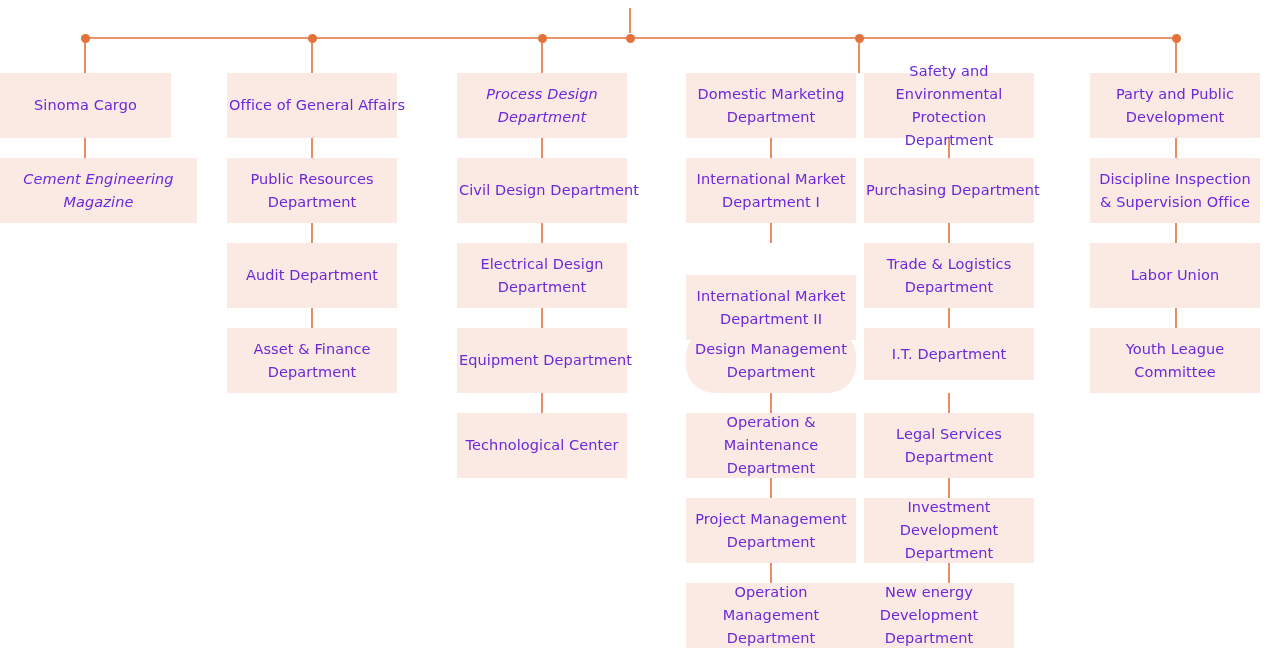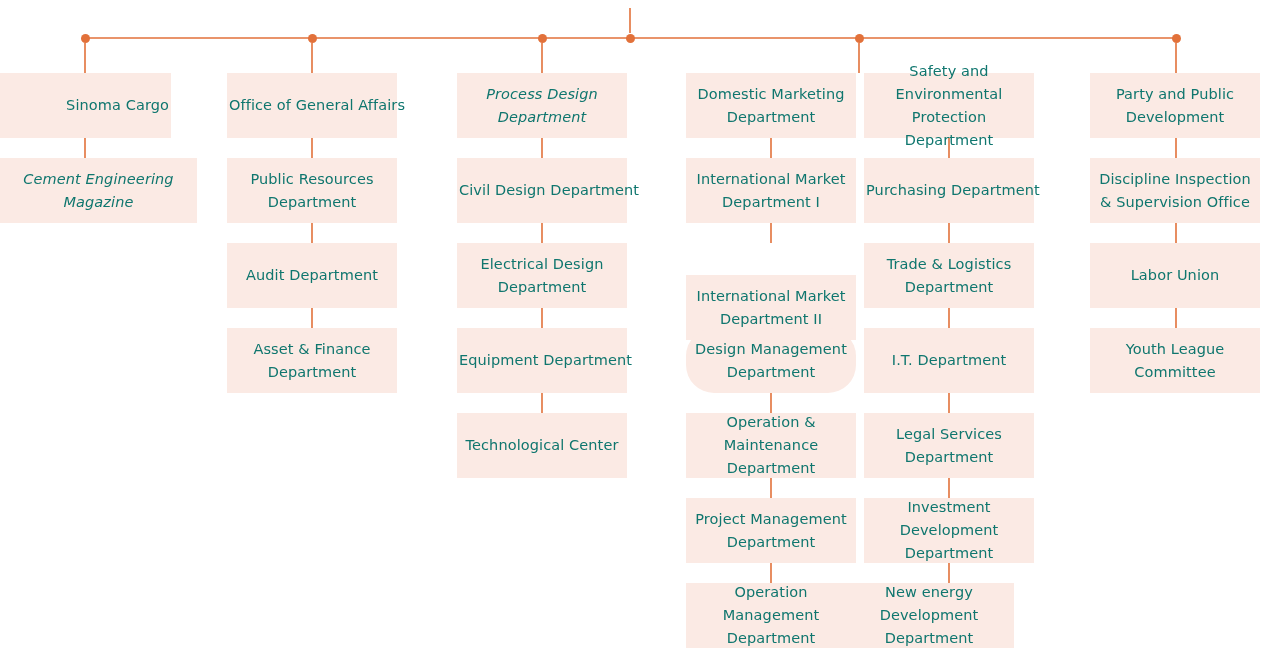--- a/index.html
+++ b/index.html
@@ -28,21 +28,21 @@
     pointer-events: none;
   }
   .node-box {
     position: absolute;
     box-sizing: border-box;
     background: #fbeae4;
     display: flex;
     align-items: center;
     justify-content: center;
     text-align: center;
-    color: #0f766e;
+    color: #6d28d9;
     font-size: 14.5px;
     line-height: 23px;
     letter-spacing: 0.1px;
     padding: 0 2px;
     white-space: nowrap;
   }
   .node-box .label {
     display: block;
     width: 100%;
     white-space: normal;
@@ -90,21 +90,21 @@
         <line x1="949" y1="308" x2="949" y2="328" stroke="#e2713a" stroke-width="1.6"></line>
         <line x1="949" y1="393" x2="949" y2="413" stroke="#e2713a" stroke-width="1.6"></line>
         <line x1="949" y1="478" x2="949" y2="498" stroke="#e2713a" stroke-width="1.6"></line>
         <line x1="949" y1="563" x2="949" y2="583" stroke="#e2713a" stroke-width="1.6"></line>
         <line x1="1176" y1="138" x2="1176" y2="158" stroke="#e2713a" stroke-width="1.6"></line>
         <line x1="1176" y1="223" x2="1176" y2="243" stroke="#e2713a" stroke-width="1.6"></line>
         <line x1="1176" y1="308" x2="1176" y2="328" stroke="#e2713a" stroke-width="1.6"></line>
       </g>
   </svg>
   <div id="boxes-layer">
-      <div class="node-box wide-text" style="left: 0px; top: 73px; width: 171px; height: 65px; text-align: right;">
+      <div class="node-box wide-text" style="left: 0px; top: 73px; width: 171px; height: 65px;">
         <span class="label">Sinoma Cargo</span>
       </div>
       <div class="node-box" style="left: 0px; top: 158px; width: 197px; height: 65px; font-style: italic;">
         <span class="label">Cement Engineering Magazine</span>
       </div>
       <div class="node-box wide-text" style="left: 227px; top: 73px; width: 170px; height: 65px;">
         <span class="label">Office of General Affairs</span>
       </div>
       <div class="node-box" style="left: 227px; top: 158px; width: 170px; height: 65px;">
         <span class="label">Public Resources Department</span>
@@ -153,21 +153,21 @@
       </div>
       <div class="node-box" style="left: 864px; top: 73px; width: 170px; height: 65px;">
         <span class="label">Safety and Environmental Protection Department</span>
       </div>
       <div class="node-box wide-text" style="left: 864px; top: 158px; width: 170px; height: 65px;">
         <span class="label">Purchasing Department</span>
       </div>
       <div class="node-box" style="left: 864px; top: 243px; width: 170px; height: 65px;">
         <span class="label">Trade &amp; Logistics Department</span>
       </div>
-      <div class="node-box wide-text" style="left: 864px; top: 328px; width: 170px; height: 65px;">
+      <div class="node-box wide-text" style="left: 864px; top: 328px; width: 170px; height: 52px;">
         <span class="label">I.T. Department</span>
       </div>
       <div class="node-box" style="left: 864px; top: 413px; width: 170px; height: 65px;">
         <span class="label">Legal Services Department</span>
       </div>
       <div class="node-box" style="left: 864px; top: 498px; width: 170px; height: 65px;">
         <span class="label">Investment Development Department</span>
       </div>
       <div class="node-box" style="left: 844px; top: 583px; width: 170px; height: 65px;">
         <span class="label">New energy Development Department</span>

